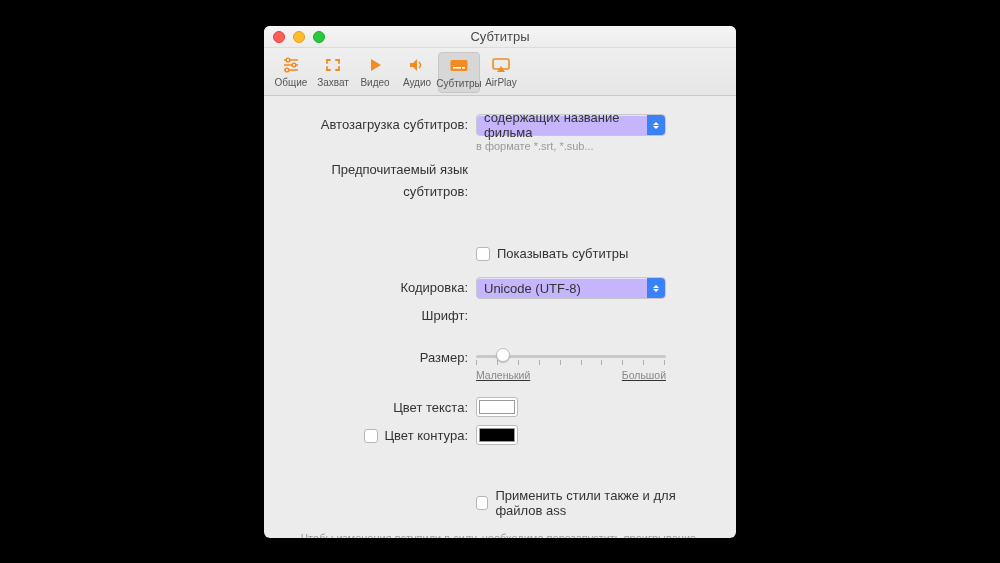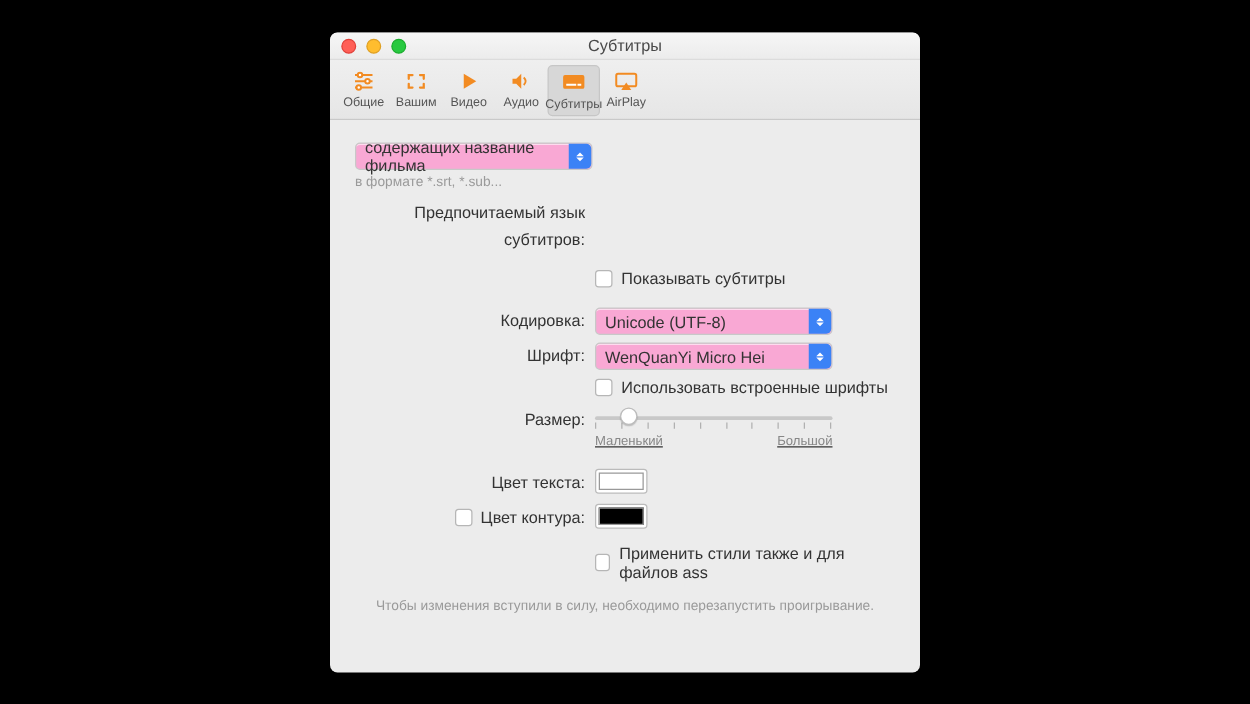--- a/index.html
+++ b/index.html
@@ -57,21 +57,21 @@
   .row { display:flex; align-items:flex-start; margin-bottom:6px; }
   .lab {
     width:192px; text-align:right; padding-right:8px;
     font-size:13px; color:#333; line-height:22px;
   }
   .lab.check { display:flex; align-items:center; justify-content:flex-end; gap:6px;}
   .field { flex:1; }
   .hint { font-size:11px; color:#9a9a9a; line-height:14px; margin-top:3px; max-width:230px;}
   .select {
     display:flex; align-items:center; height:22px;
-    background:#f9a8d4; border:1px solid #c8c8c8; border-radius:4px;
+    background:#c4b5fd; border:1px solid #c8c8c8; border-radius:4px;
     width:190px; position:relative; font-size:13px; padding-left:7px;
     box-shadow:inset 0 1px 0 rgba(255,255,255,0.6);
   }
   .select .arrow {
     position:absolute; right:0; top:0; bottom:0; width:18px;
     background:#3b82f6;
     border-radius:0 4px 4px 0;
     display:flex; flex-direction:column; align-items:center; justify-content:center;
     gap:1px;
   }
@@ -80,21 +80,21 @@
     border-left:3px solid transparent; border-right:3px solid transparent;
   }
   .select .arrow::before { border-bottom:3.5px solid #fff; }
   .select .arrow::after  { border-top:3.5px solid #fff; }
   .textinput {
     height:21px; width:155px; background:#fff;
     border:1px solid #c8c8c8; border-radius:0; padding:0 5px;
     font-size:13px;
     box-shadow: inset 0 1px 2px rgba(0,0,0,0.08), 0 0 0 2.5px rgba(100,160,255,0.45);
   }
-  .chkline { display:flex; align-items:center; gap:7px; font-size:13px; color:#333; }
+  .chkline { display:flex; align-items:center; gap:7px; font-size:13px; color:#333;margin-top:31px; }
   .chkbox {
     width:14px; height:14px; background:#fff; border:1px solid #b6b6b6; border-radius:3px;
     box-shadow:inset 0 1px 0 rgba(255,255,255,0.8);
   }
   .slider-wrap { width:190px;text-decoration:underline; }
   .slider-track {
     position:relative; height:18px; display:flex; align-items:center;
   }
   .slider-line {
     position:absolute; left:0; right:0; height:3px; background:#c8c8c8; border-radius:2px;
@@ -153,21 +153,21 @@
       <span class="ic">
         <svg width="18" height="16" viewBox="0 0 18 16">
             <g stroke="#f28b22" stroke-width="1.8" fill="none" stroke-linecap="round">
               <path d="M3 6 V3 H6"></path>
               <path d="M12 3 H15 V6"></path>
               <path d="M15 10 V13 H12"></path>
               <path d="M6 13 H3 V10"></path>
             </g>
           </svg>
       </span>
-      <span class="lbl">Вашим</span>
+      <span class="lbl">Захват</span>
     </div>
     <div class="tbtn">
       <span class="ic">
         <svg width="16" height="16" viewBox="0 0 16 16">
             <polygon points="4,2 14,8 4,14" fill="#f28b22"></polygon>
           </svg>
       </span>
       <span class="lbl">Видео</span>
     </div>
     <div class="tbtn">
@@ -202,20 +202,21 @@
             <polygon points="10,9 14,15 6,15" fill="#f28b22"></polygon>
           </svg>
       </span>
       <span class="lbl">AirPlay</span>
     </div>
   </div>
 
   <div class="content">
 
     <div class="row">
+      <div class="lab">Автозагрузка субтитров:</div>
       <div class="field">
         <div class="select">
           <span>содержащих название фильма</span>
           <span class="arrow"></span>
         </div>
         <div class="hint">в формате *.srt, *.sub...</div>
       </div>
     </div>
 
     <div class="row" style="">
@@ -239,33 +240,23 @@
       <div class="field">
         <div class="select">
           <span>Unicode (UTF-8)</span>
           <span class="arrow"></span>
         </div>
       </div>
     </div>
 
     <div class="row">
       <div class="lab">Шрифт:</div>
-      <div class="field">
-        <div class="select">
-          <span>WenQuanYi Micro Hei</span>
-          <span class="arrow"></span>
-        </div>
-        <div class="chkline" style="margin-top:6px;">
-          <span class="chkbox"></span>
-          <span>Использовать встроенные шрифты</span>
-        </div>
-      </div>
-    </div>
-
-    <div class="row" style="margin-top:8px;">
+    </div>
+
+    <div class="row" style="margin-top:20px;">
       <div class="lab">Размер:</div>
       <div class="field">
         <div class="slider-wrap">
           <div class="slider-track">
             <div class="slider-line"></div>
             <div class="slider-ticks">
               <span style="left:0%"></span>
                 <span style="left:11%"></span>
                 <span style="left:22%"></span>
               <span style="left:33%"></span>

